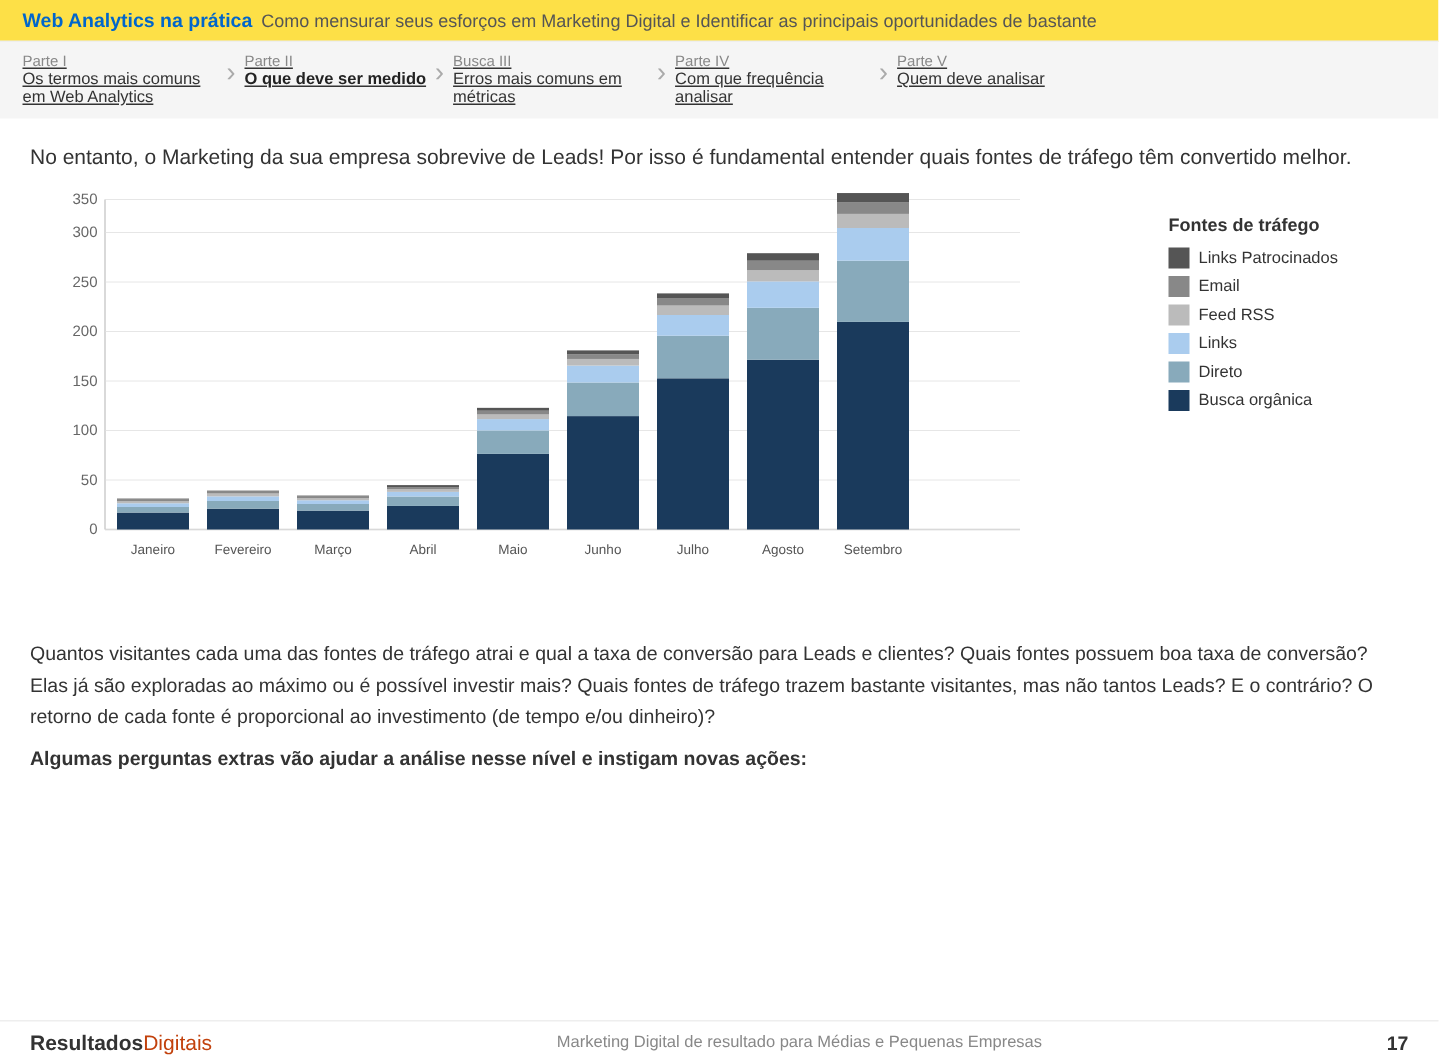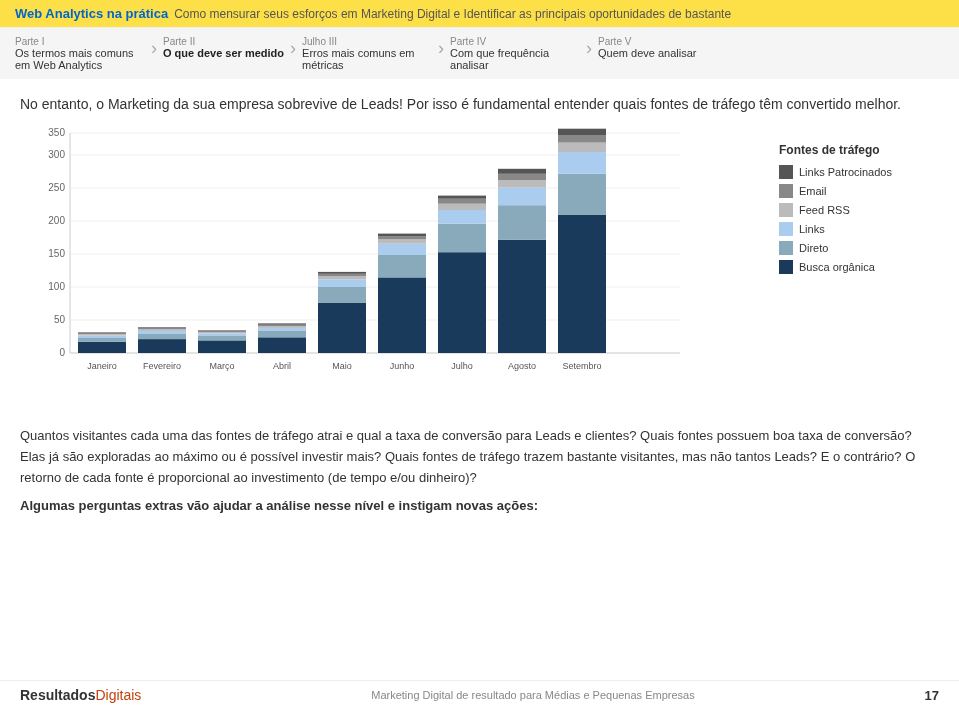--- a/index.html
+++ b/index.html
@@ -36,20 +36,21 @@
       background: #f5f5f5;
       padding: 8px 15px;
       display: flex;
       align-items: flex-start;
       gap: 0;
     }
     .nav-item {
       display: flex;
       align-items: flex-end;
       gap: 6px;
+      text-decoration: underline;
     }
     .nav-item-content {
       max-width: 130px;
     }
     .nav-part-label {
       font-size: 10px;
       color: #888;
       display: block;
     }
     .nav-part-title {
@@ -201,21 +202,21 @@
     <span class="nav-arrow">›</span>
     <div class="nav-item">
       <div class="nav-item-content">
         <span class="nav-part-label">Parte II</span>
         <span class="nav-part-title active">O que deve ser medido</span>
       </div>
     </div>
     <span class="nav-arrow">›</span>
     <div class="nav-item">
       <div class="nav-item-content">
-        <span class="nav-part-label">Julho III</span>
+        <span class="nav-part-label">Busca III</span>
         <span class="nav-part-title">Erros mais comuns em métricas</span>
       </div>
     </div>
     <span class="nav-arrow">›</span>
     <div class="nav-item">
       <div class="nav-item-content">
         <span class="nav-part-label">Parte IV</span>
         <span class="nav-part-title">Com que frequência analisar</span>
       </div>
     </div>

